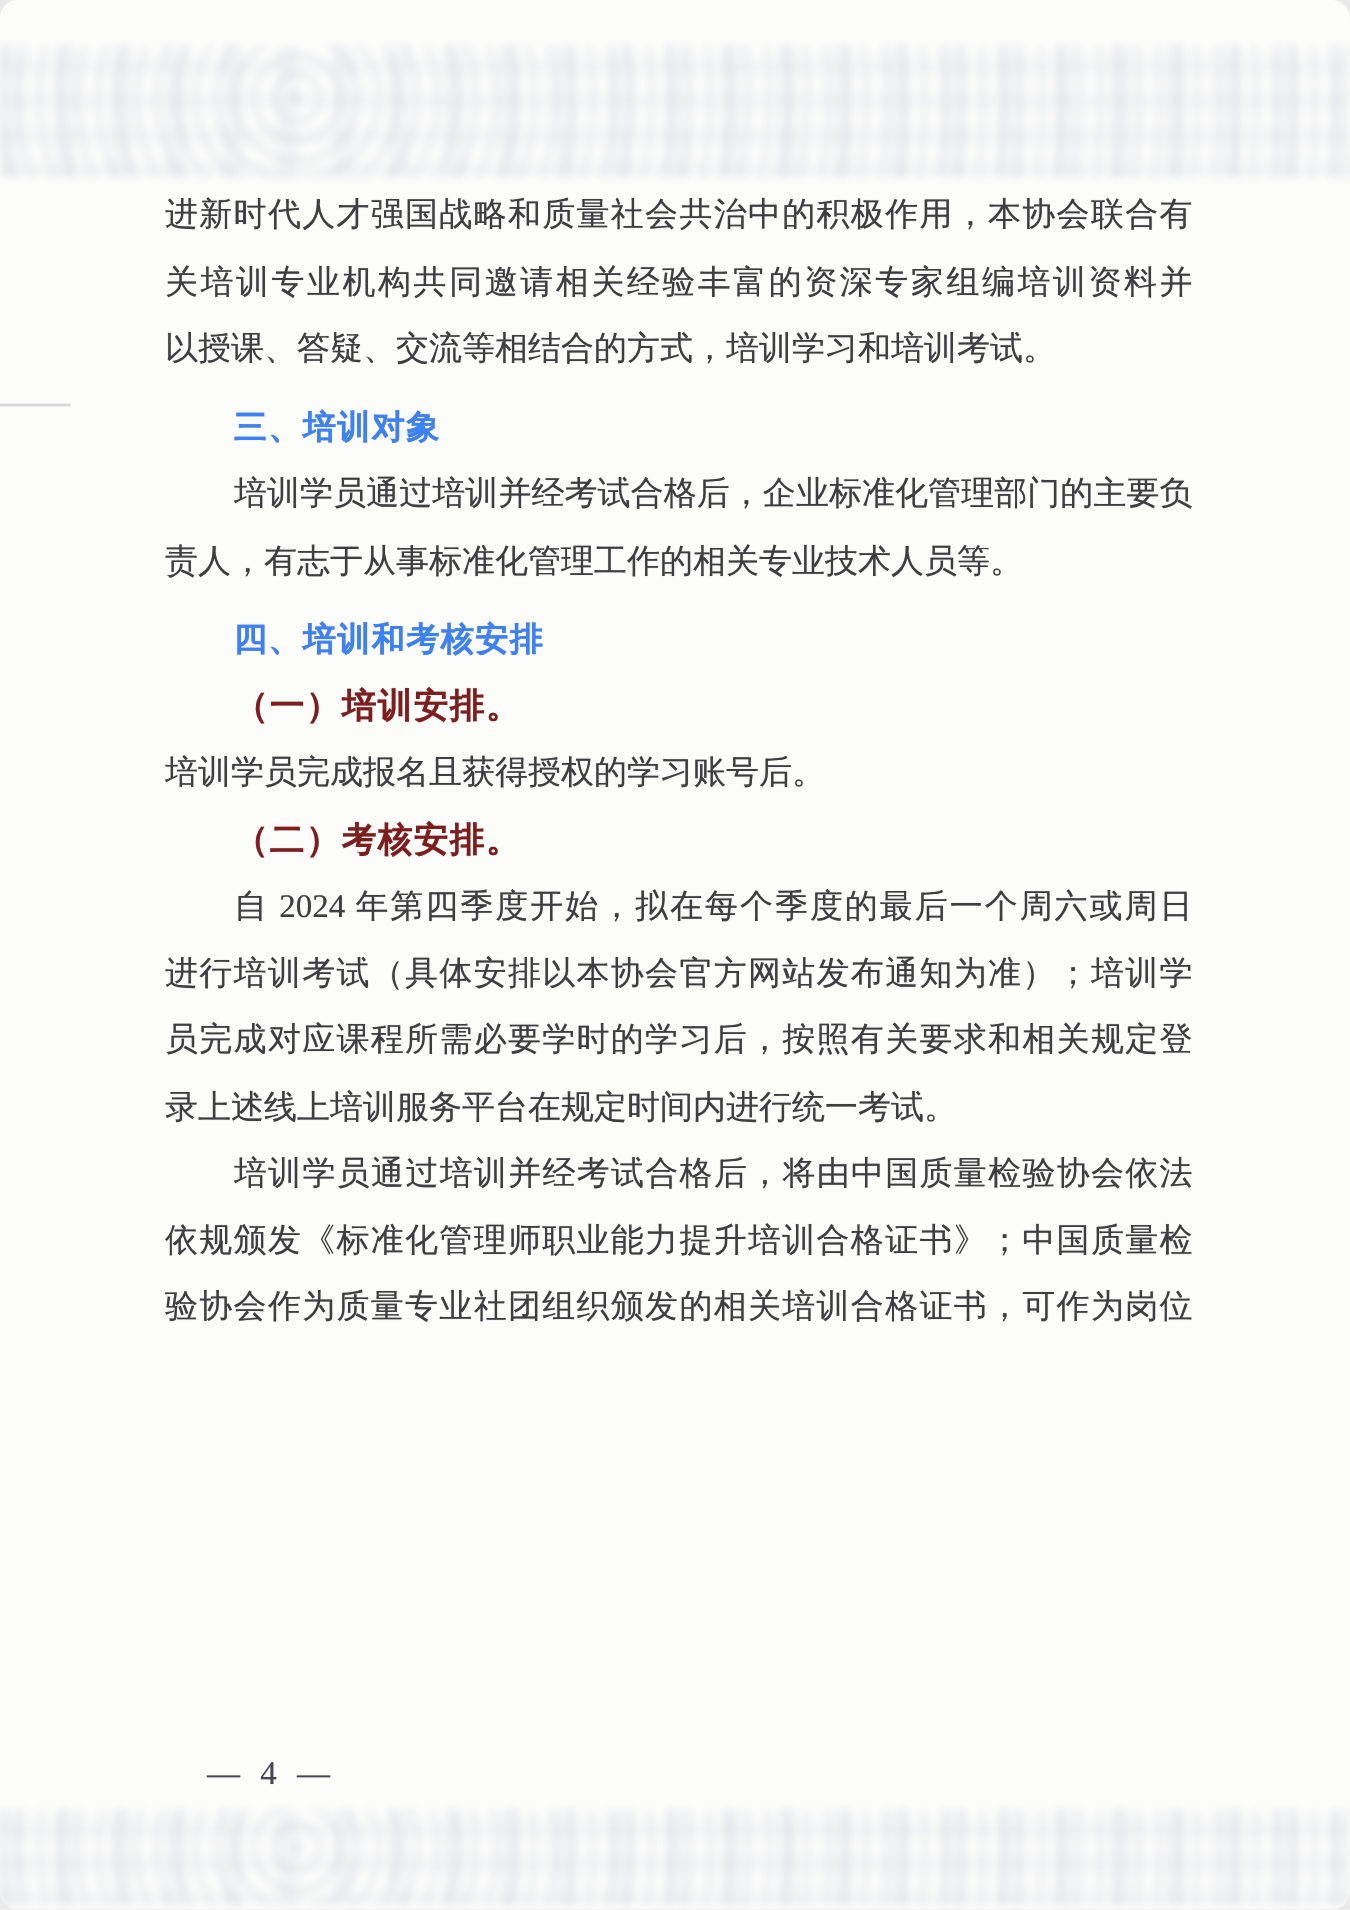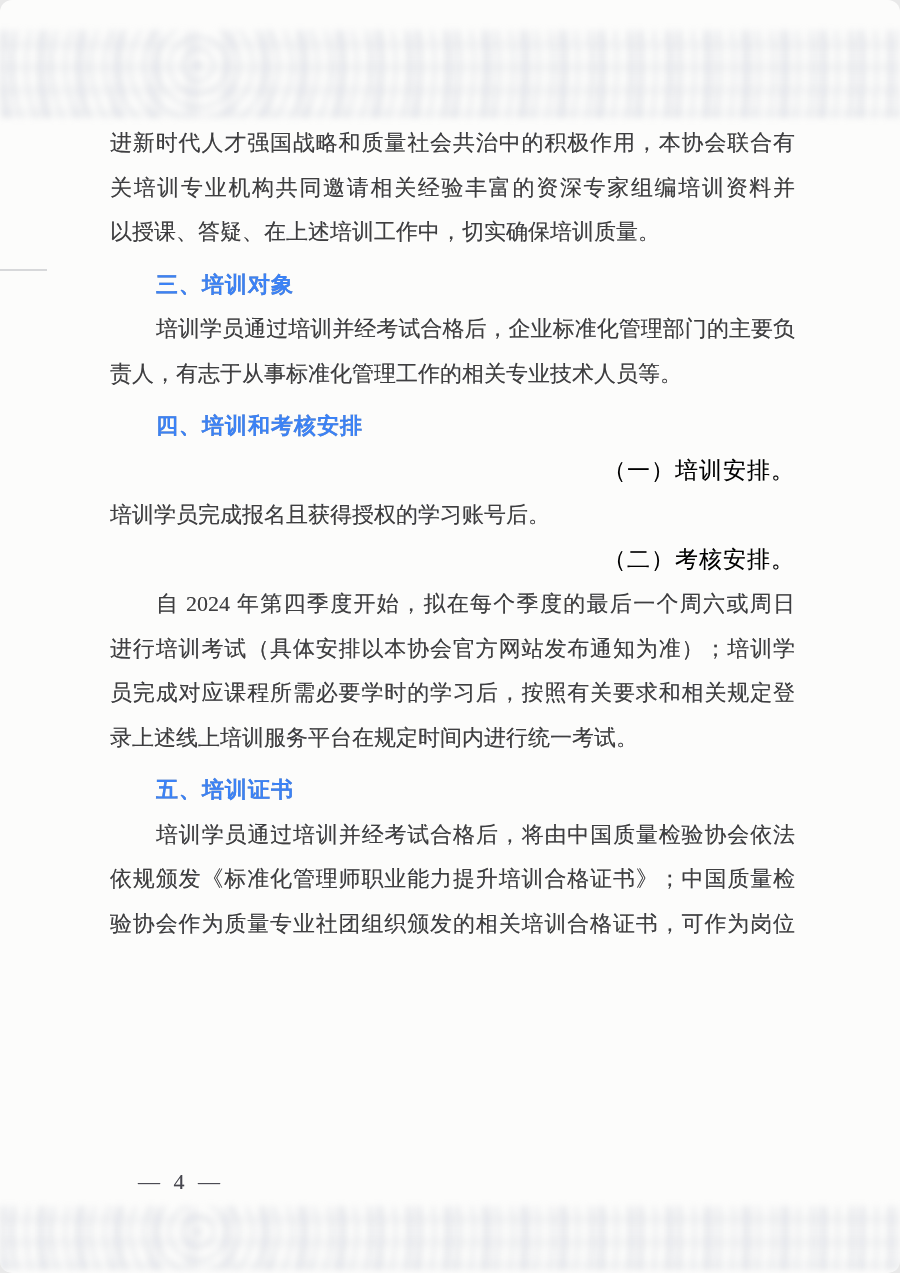--- a/index.html
+++ b/index.html
@@ -62,25 +62,24 @@
     text-align-last: justify;
   }
   .line.indent { text-indent: 46px; }
   .block.heading-hei .line {
     font-family: "Liberation Sans", "DejaVu Sans", sans-serif;
     font-weight: bold;
     color: #3b82f6;
     letter-spacing: 1px;
   }
   .block.heading-kai .line {
-    font-weight: normal;
-    color: #000000;
+    font-weight: bold;
+    color: #7f1d1d;
     font-size: 23px;
     letter-spacing: 1px;
-    text-align: right;
   }
   .page-footer {
     position: absolute;
     left: 138px;
     top: 1160px;
     height: 44px;
     line-height: 44px;
     font-size: 22px;
     color: #46464e;
     word-spacing: 8px;
@@ -92,21 +91,21 @@
 
 <div class="page">
   <div class="ghost ghost-top"></div>
   <div class="ghost ghost-bottom"></div>
   <div class="scan-streak"></div>
 
   <div class="content">
       <div class="block body">
         <div class="line full">进新时代人才强国战略和质量社会共治中的积极作用，本协会联合有</div>
         <div class="line full">关培训专业机构共同邀请相关经验丰富的资深专家组编培训资料并</div>
-        <div class="line">以授课、答疑、在上述培训工作中，切实确保培训质量。</div>
+        <div class="line">以授课、答疑、交流等相结合的方式，培训学习和培训考试。</div>
       </div>
       <div class="block heading-hei extra-space">
         <div class="line indent">三、培训对象</div>
       </div>
       <div class="block body">
         <div class="line full indent">培训学员通过培训并经考试合格后，企业标准化管理部门的主要负</div>
         <div class="line">责人，有志于从事标准化管理工作的相关专业技术人员等。</div>
       </div>
       <div class="block heading-hei extra-space">
         <div class="line indent">四、培训和考核安排</div>
@@ -119,23 +118,20 @@
       </div>
       <div class="block heading-kai">
         <div class="line indent">（二）考核安排。</div>
       </div>
       <div class="block body">
         <div class="line full indent">自 2024 年第四季度开始，拟在每个季度的最后一个周六或周日</div>
         <div class="line full">进行培训考试（具体安排以本协会官方网站发布通知为准）；培训学</div>
         <div class="line full">员完成对应课程所需必要学时的学习后，按照有关要求和相关规定登</div>
         <div class="line">录上述线上培训服务平台在规定时间内进行统一考试。</div>
       </div>
-      <div class="block heading-hei extra-space">
-        <div class="line indent">五、培训证书</div>
-      </div>
       <div class="block body">
         <div class="line full indent">培训学员通过培训并经考试合格后，将由中国质量检验协会依法</div>
         <div class="line full">依规颁发《标准化管理师职业能力提升培训合格证书》；中国质量检</div>
         <div class="line full">验协会作为质量专业社团组织颁发的相关培训合格证书，可作为岗位</div>
       </div>
     </div>
 
   <div class="page-footer">— 4 —</div>
 </div>
 

